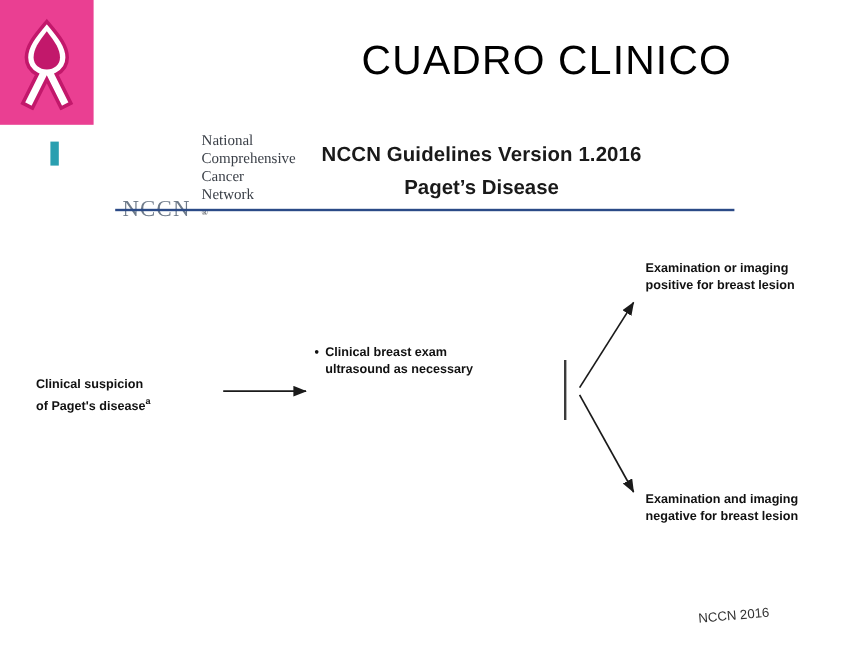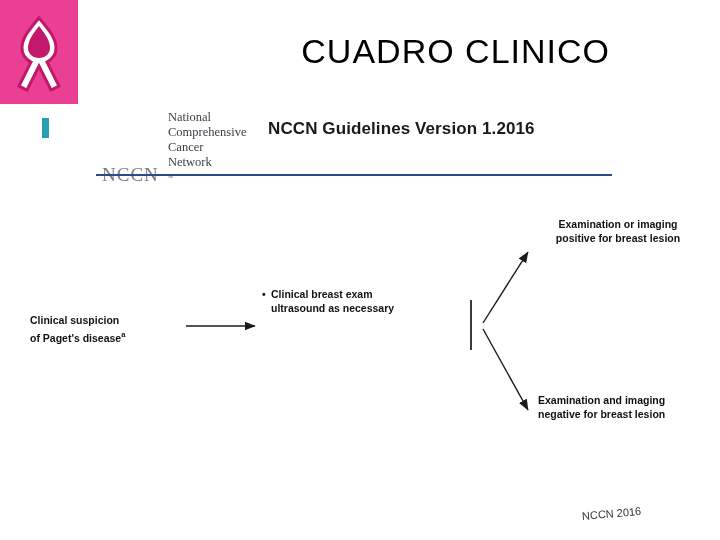--- a/index.html
+++ b/index.html
@@ -159,25 +159,24 @@
   .node-exam .bullet-row::before {
     content: "\2022";
     position: absolute;
     left: 0;
     top: 0;
   }
   .node-pos {
     left: 538px;
     top: 28px;
     width: 160px;
-    text-align: center;
   }
   .node-neg {
     left: 538px;
-    top: 204px;
+    top: 220px;
     width: 160px;
   }
   .vbar {
     position: absolute;
     left: 470px;
     top: 110px;
     width: 2px;
     height: 50px;
     background: #3b3b3b;
   }
@@ -222,20 +221,21 @@
       <span>Comprehensive</span>
       <span>Cancer</span>
       <span>
           <span>Network</span>
           <span class="reg">®</span>
         </span>
     </div>
   </div>
   <div class="nccn-title-lines">
     <div class="l1">NCCN Guidelines Version 1.2016</div>
+    <div class="l2">Paget’s Disease</div>
   </div>
   <div class="nccn-rule"></div>
 </div>
 
 <div class="flow">
 
   <svg class="arrows" viewBox="0 0 720 280">
     <defs>
       <marker id="ah" markerWidth="9" markerHeight="9" refX="7.5" refY="3.2" orient="auto">
         <path d="M0,0 L8,3.2 L0,6.4 z" fill="#1a1a1a"></path>

